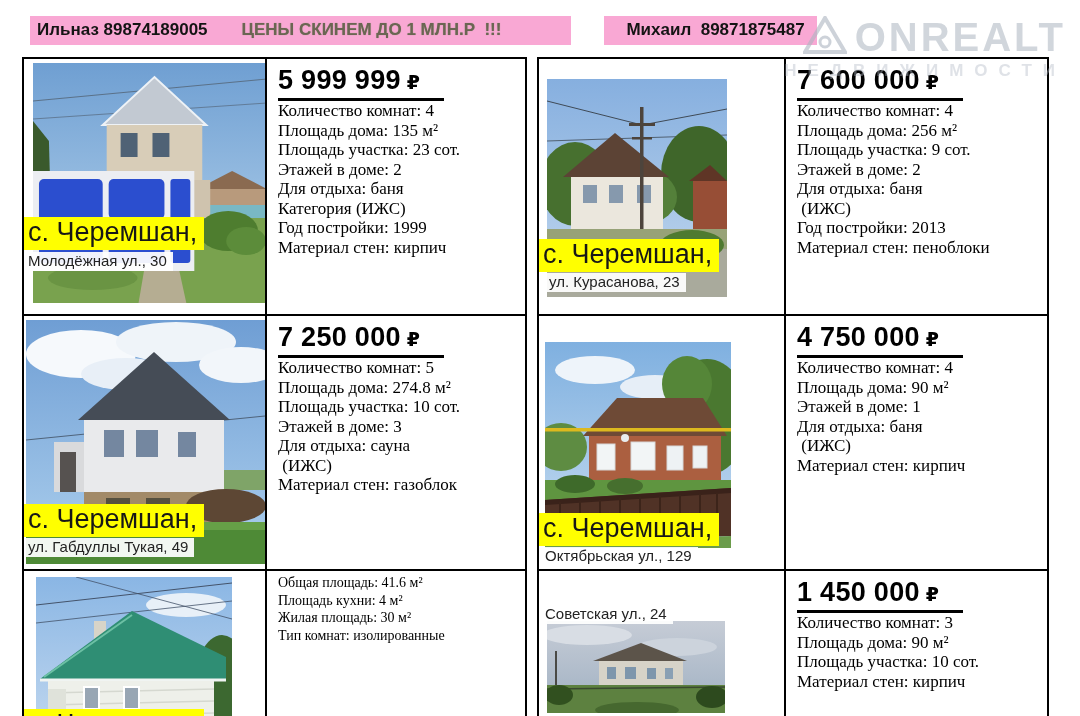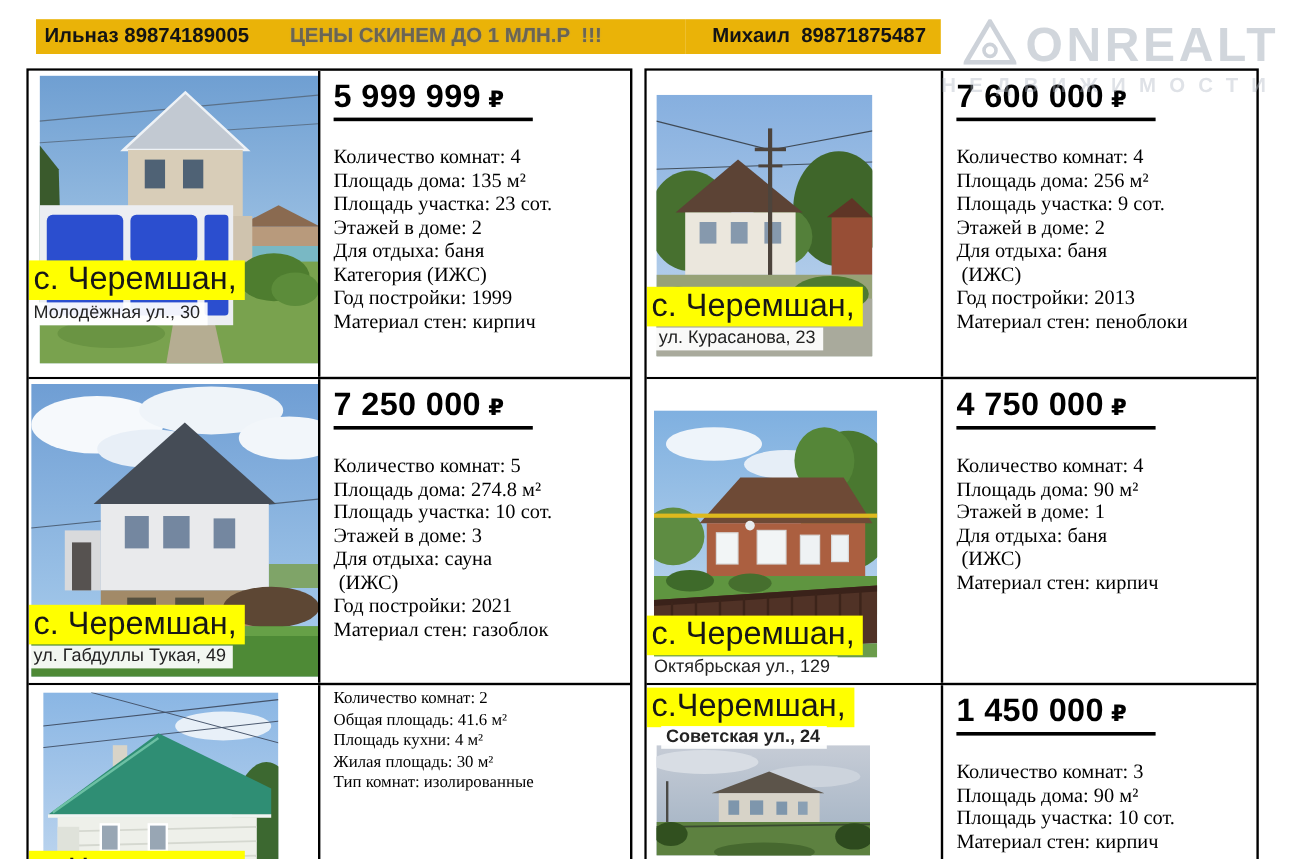--- a/index.html
+++ b/index.html
@@ -1,25 +1,25 @@
 <!DOCTYPE html>
 <html><head>
 <meta charset="utf-8">
 <style>
   html,body{margin:0;padding:0;}
   body{width:1080px;height:716px;overflow:hidden;background:#fff;position:relative;
        font-family:"Liberation Sans",sans-serif;}
 
   
   .header-bar{position:absolute;top:16px;left:30px;display:flex;align-items:flex-start;z-index:3;}
-  .hl{background:#eab308;white-space:pre;}
+  .hl{background:#f9a8d4;white-space:pre;}
   .seg1{display:inline-flex;gap:34px;padding:4px 70px 5px 7px;}
   .contact{font-weight:700;font-size:17px;color:#141414;white-space:pre;}
   .promo{font-weight:700;font-size:17px;color:#6b6553;text-shadow:0 0 1px #9a9480;white-space:pre;}
-  .seg2{padding:4px 12px 5px 22px;}
+  .seg2{margin-left:33px;padding:4px 12px 5px 22px;}
 
   
   .watermark{position:absolute;top:16px;right:14px;z-index:6;pointer-events:none;text-align:right;}
   .wm-row{display:flex;align-items:center;gap:8px;justify-content:flex-end;}
   .wm-main{font-size:40px;font-weight:700;letter-spacing:3px;color:rgba(172,180,192,0.55);line-height:1;}
   .wm-sub{font-size:17px;font-weight:700;letter-spacing:11px;color:rgba(178,186,198,0.42);margin-top:3px;}
 
   
   .tbl{position:absolute;top:57px;height:704px;border:2px solid #000;background:#fff;box-sizing:border-box;}
   .tbl-left{left:22px;width:505px;}
@@ -41,21 +41,21 @@
   .ph4{left:6px;top:26px;width:186px;height:206px;}
   .ph5{left:12px;top:6px;width:196px;height:200px;}
   .ph6{left:8px;top:50px;width:178px;height:92px;}
 
   .loc-name{position:absolute;background:#ffff00;color:#171717;font-size:27px;line-height:1.08;
             padding:1px 7px 3px 4px;white-space:nowrap;z-index:2;}
   .loc-addr{position:absolute;background:rgba(255,255,255,0.93);color:#232323;font-size:15px;
             padding:0 6px 2px 4px;white-space:nowrap;z-index:2;}
 
   
-  .price-row{display:inline-block;border-bottom:3px solid #000;padding:0 24px 2px 0;margin:3px 0 20px;}
+  .price-row{display:inline-block;border-bottom:3px solid #000;padding:0 24px 2px 0;margin:3px 0 0;}
   .price{font-size:27px;font-weight:800;letter-spacing:0.3px;color:#000;}
   .rub{font-size:19px;font-weight:700;margin-left:6px;font-family:"DejaVu Sans",sans-serif;color:#000;}
   .details .detail-line{font-family:"Liberation Serif",serif;font-size:17px;line-height:19.5px;
                         color:#000;white-space:pre-wrap;}
   .flat-title{font-size:21px;font-weight:800;color:#000;margin:2px 0 0;}
   .l5 .price-row{border-bottom:none;padding:0;margin:1px 0 3px;}
   .l5 .price{font-size:24px;}
   .l5 .rub{font-size:16px;}
   .l5 .details .detail-line{font-size:14px;line-height:17.6px;}
 </style>
@@ -179,21 +179,20 @@
       <div class="price-row">
         <span class="price">7 250 000</span><span class="rub">₽</span>
       </div>
       <div class="details">
           <div class="detail-line">Количество комнат: 5</div>
           <div class="detail-line">Площадь дома: 274.8 м²</div>
           <div class="detail-line">Площадь участка: 10 сот.</div>
           <div class="detail-line">Этажей в доме: 3</div>
           <div class="detail-line">Для отдыха: сауна</div>
           <div class="detail-line"> (ИЖС)</div>
-          <div class="detail-line">Год постройки: 2021</div>
           <div class="detail-line">Материал стен: газоблок</div>
         </div>
     </div>
   </div>
 
   <div class="row r3 l5">
     <div class="photo-cell">
       <div class="photo ph5">
         <svg viewBox="0 0 196 200" preserveAspectRatio="none">
           <defs>
@@ -231,21 +230,20 @@
           <ellipse cx="14" cy="168" rx="24" ry="28" fill="#2f5326"></ellipse>
           <ellipse cx="120" cy="188" rx="32" ry="16" fill="#35592a"></ellipse>
           <ellipse cx="182" cy="172" rx="26" ry="32" fill="#2b4d22"></ellipse>
           <polygon points="0,200 0,180 30,200" fill="#b0b0a6"></polygon>
         </svg>
       </div>
       <span class="loc-name" style="left:0;top:138px;">с. Черемшан,</span>
     </div>
     <div class="text-cell">
       <div class="details">
-          <div class="detail-line">Количество комнат: 2</div>
           <div class="detail-line">Общая площадь: 41.6 м²</div>
           <div class="detail-line">Площадь кухни: 4 м²</div>
           <div class="detail-line">Жилая площадь: 30 м²</div>
           <div class="detail-line">Тип комнат: изолированные</div>
         </div>
     </div>
   </div>
 </div>
 
 <div class="tbl tbl-right">
@@ -383,22 +381,21 @@
           <rect x="78" y="46" width="11" height="12" fill="#7e96ac"></rect>
           <rect x="100" y="47" width="9" height="11" fill="#7e96ac"></rect>
           <rect x="118" y="47" width="8" height="11" fill="#8aa0b4"></rect>
           <rect y="64" width="178" height="28" fill="#5d8140"></rect>
           <line x1="0" y1="68" x2="178" y2="66" stroke="#3a4a30" stroke-width="1.5"></line>
           <ellipse cx="12" cy="74" rx="14" ry="10" fill="#31501f"></ellipse>
           <ellipse cx="165" cy="76" rx="16" ry="11" fill="#2d4a1e"></ellipse>
           <ellipse cx="90" cy="89" rx="42" ry="8" fill="#46682f"></ellipse>
         </svg>
       </div>
-      <span class="loc-name" style="left:0;top:2px;">с.Черемшан,</span>
-      <span class="loc-addr" style="left:12px;top:34px;font-weight:bold;">Советская ул., 24</span>
+      <span class="loc-addr" style="left:2px;top:34px;">Советская ул., 24</span>
     </div>
     <div class="text-cell">
       <div class="price-row">
         <span class="price">1 450 000</span><span class="rub">₽</span>
       </div>
       <div class="details">
           <div class="detail-line">Количество комнат: 3</div>
           <div class="detail-line">Площадь дома: 90 м²</div>
           <div class="detail-line">Площадь участка: 10 сот.</div>
           <div class="detail-line">Материал стен: кирпич</div>

